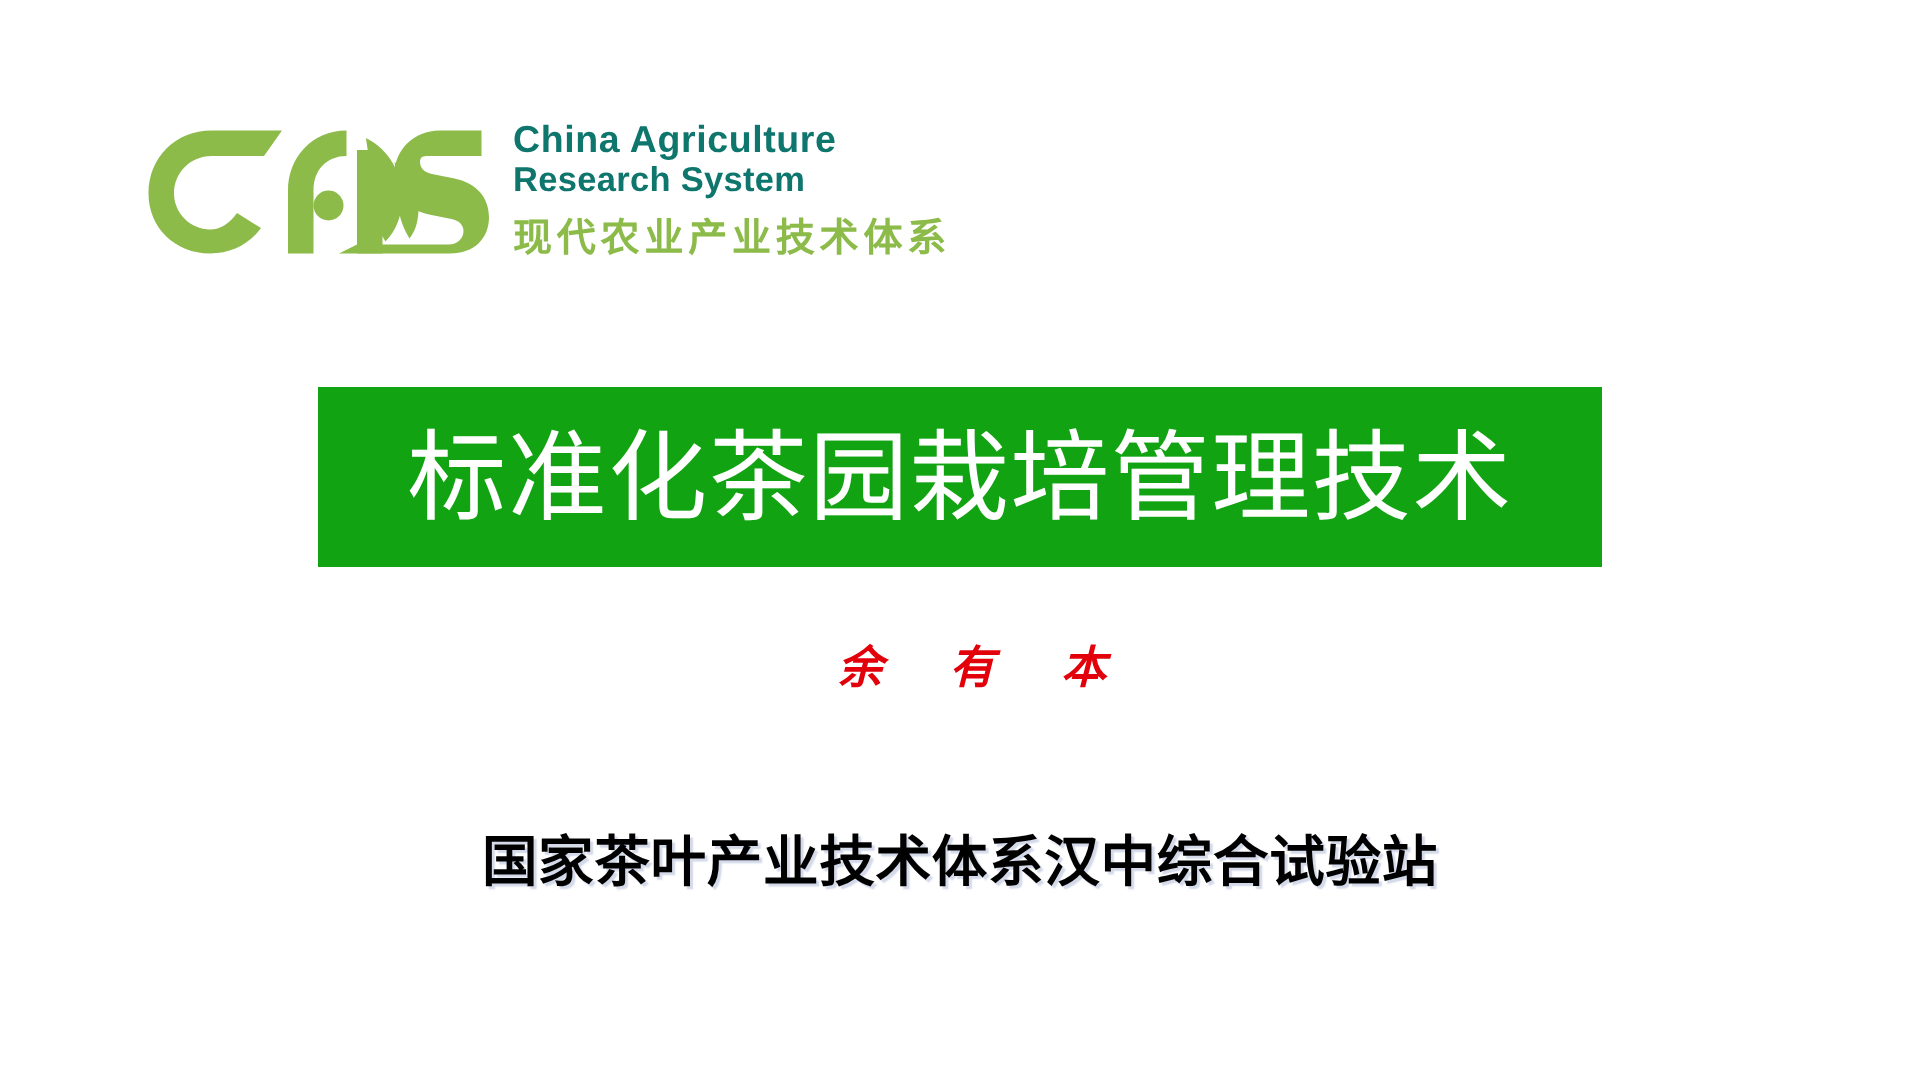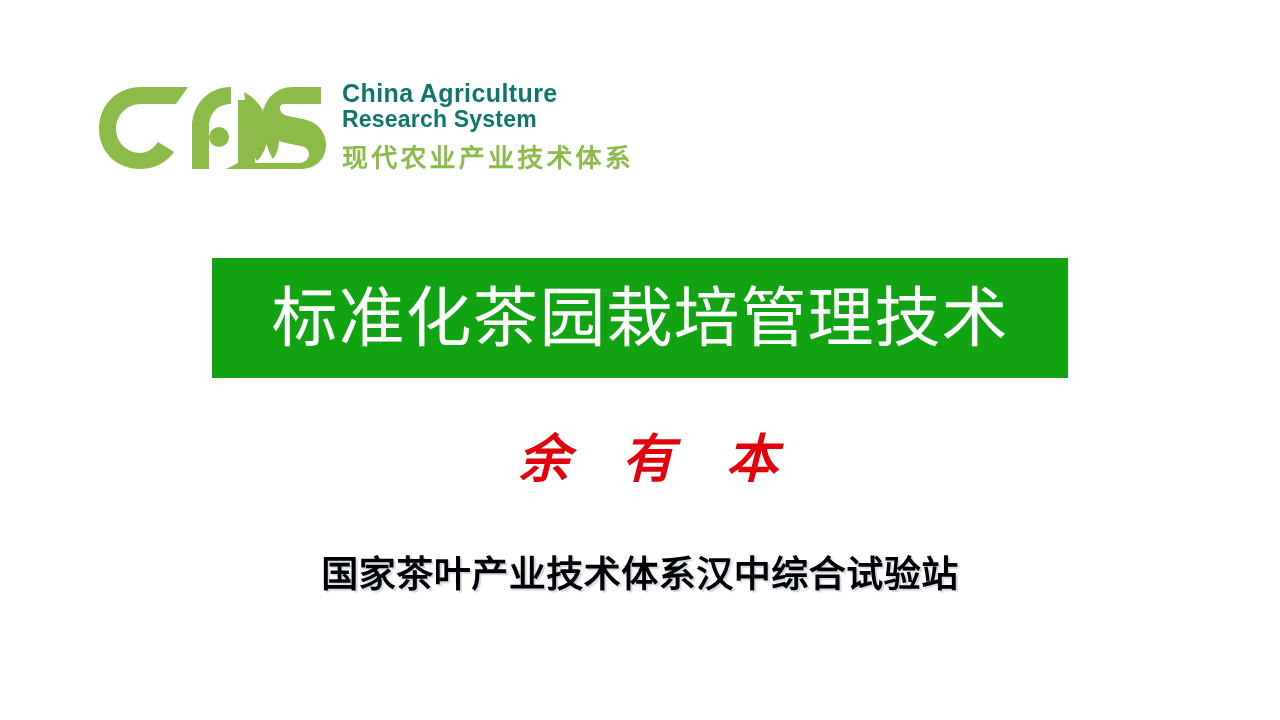--- a/index.html
+++ b/index.html
@@ -89,21 +89,21 @@
 
   
   .presenter-name {
     position: absolute;
     left: 0;
     right: 0;
     top: 428px;
     text-align: center;
     color: #E2000B;
     font-family: "DejaVu Serif", "Liberation Serif", serif;
-    font-size: 52px;
+    font-size: 30px;
     font-weight: 700;
     font-style: italic;
     letter-spacing: 17px;
     text-indent: 17px;
     line-height: 1.2;
     white-space: nowrap;
     padding-left: 16px;
   }
 
   

